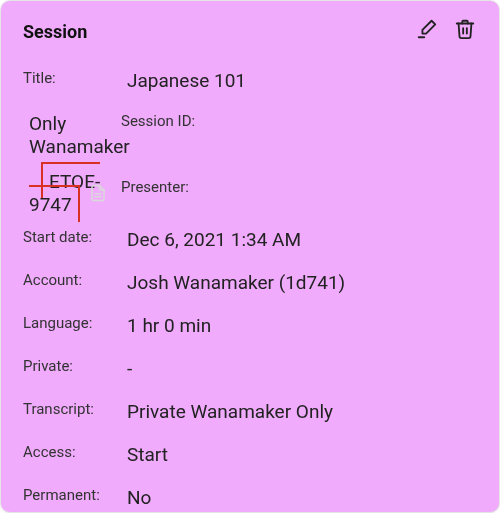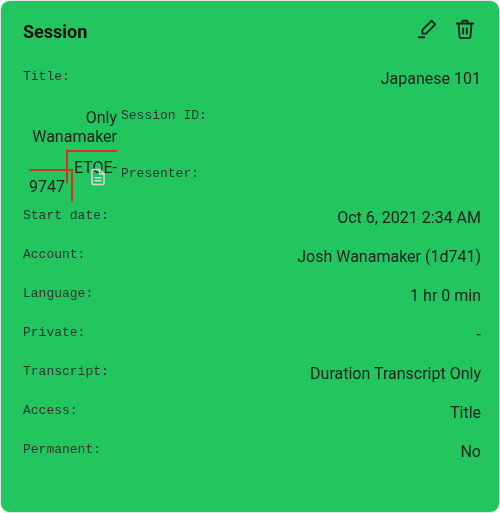--- a/index.html
+++ b/index.html
@@ -10,21 +10,21 @@
     body {
       font-family: -apple-system, BlinkMacSystemFont, "Segoe UI", Roboto, Helvetica, Arial, sans-serif;
       background: #fff;
       width: 500px;
       height: 513px;
       overflow: hidden;
     }
     .panel {
       width: 500px;
       height: 513px;
-      background: #22c55e;
+      background: #f0abfc;
       border: 1px solid #e5e5e5;
       border-radius: 10px;
       box-shadow: 0 1px 3px rgba(0,0,0,0.05);
       display: flex;
       flex-direction: column;
       position: relative;
     }
     .panel-header {
       display: flex;
       align-items: center;
@@ -59,36 +59,35 @@
       overflow-y: scroll;
       padding: 8px 14px 10px 22px;
     }
     .fields {
       display: grid;
       grid-template-columns: 98px 1fr;
       row-gap: 0;
       align-items: start;
     }
     .label-cell {
-      font-size: 13px;
+      font-size: 15px;
       color: #333;
       padding: 10px 4px 10px 0;
       white-space: nowrap;
-      font-family: Liberation Mono, monospace;
     }
     .value-cell {
-      font-size: 16px;
+      font-size: 19px;
       color: #222;
       padding: 10px 4px 10px 6px;
       position: relative;
-      text-align: right;
     }
     .highlight-box {
       border: 2px solid #d93025;
       padding: 2px 6px;
+      margin-left: 12px;
     }
     .highlight-top .highlight-box {
       border-bottom: none;
       padding-top: 6px;
       padding-bottom: 6px;
       margin-right: 245px;
     }
     .highlight-bottom .highlight-box {
       border-top: none;
       padding-top: 6px;
@@ -181,37 +180,37 @@
               <line x1="8" y1="13" x2="16" y2="13"></line>
               <line x1="8" y1="17" x2="16" y2="17"></line>
             </svg>
           </span>
         </span>
       </div>
 
       <div class="label-cell">Presenter:</div>
 
       <div class="label-cell">Start date:</div>
-      <div class="value-cell">Oct 6, 2021 2:34 AM</div>
+      <div class="value-cell">Dec 6, 2021 1:34 AM</div>
 
       <div class="label-cell">Account:</div>
       <div class="value-cell">Josh Wanamaker (1d741)</div>
 
       <div class="label-cell">Language:</div>
       <div class="value-cell">1 hr 0 min</div>
 
 
       <div class="label-cell">Private:</div>
       <div class="value-cell">-</div>
 
       <div class="label-cell">Transcript:</div>
-      <div class="value-cell">Duration Transcript Only</div>
+      <div class="value-cell">Private Wanamaker Only</div>
 
       <div class="label-cell">Access:</div>
-      <div class="value-cell">Title</div>
+      <div class="value-cell">Start</div>
 
       <div class="label-cell">Permanent:</div>
       <div class="value-cell">No</div>
 
     </div>
   </div>
 
 </div>
 
 </body></html>

